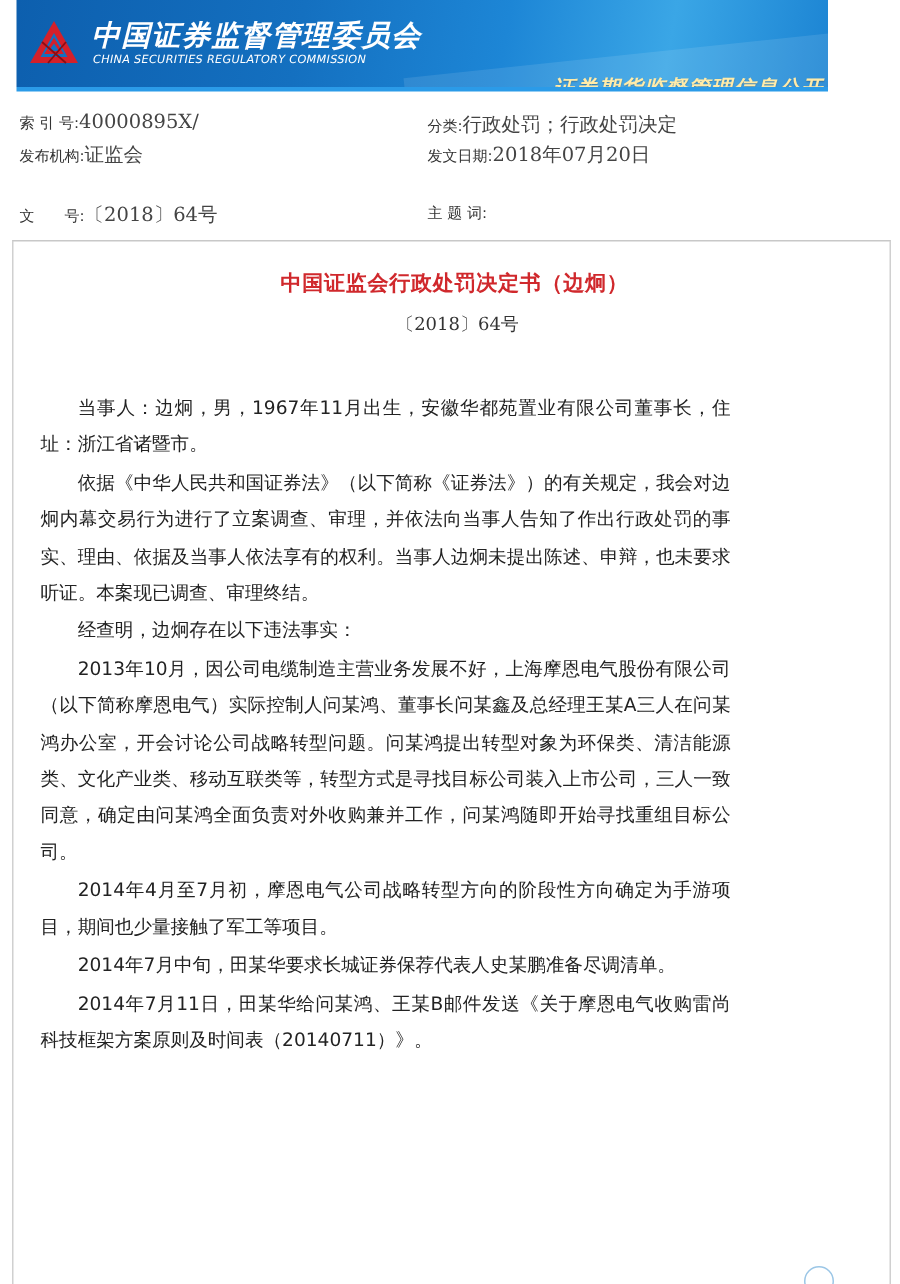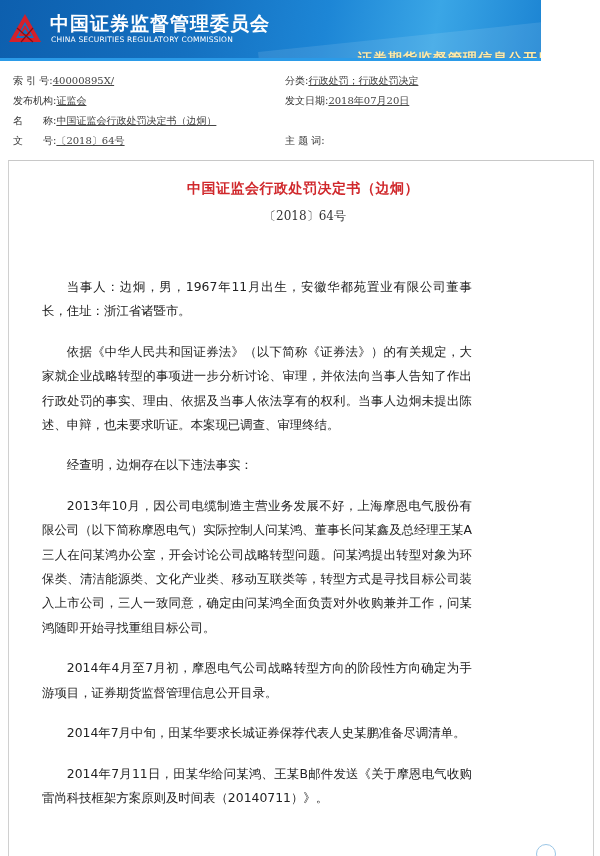--- a/index.html
+++ b/index.html
@@ -4,24 +4,25 @@
   <style>
     html, body { margin: 0; padding: 0; }
     body {
       width: 600px; height: 856px; overflow: hidden;
       background: #ffffff;
       font-family: "DejaVu Sans", "Liberation Sans", sans-serif;
       color: #222;
       position: relative;
     }
     .banner {
-      position: absolute; left: 0; top: 0; width: 541px; height: 58px;
+      position: absolute; left: 11px; top: 0; width: 541px; height: 58px;
       background: linear-gradient(100deg, #0d5fae 0%, #1470c0 35%, #1d86d6 60%, #3aa6e6 80%, #1c84d3 100%);
       border-bottom: 3px solid #2b9be8;
       overflow: hidden;
+      font-style: italic;
     }
     .banner::after {
       content: ""; position: absolute; left: 260px; top: 30px; width: 420px; height: 60px;
       background: rgba(255,255,255,0.10); transform: rotate(-6deg);
     }
     .logo {
       position: absolute; left: 8px; top: 12px; width: 34px; height: 34px;
     }
     .org-cn {
       position: absolute; left: 50px; top: 11px;
@@ -33,41 +34,41 @@
       font-size: 7.5px; color: #ffffff; letter-spacing: 0.2px; white-space: nowrap;
     }
     .catalog-title {
       position: absolute; left: 358px; top: 22px;
       font-size: 14px; font-weight: bold; color: #ffe9a0; letter-spacing: 1px;
       white-space: nowrap; text-shadow: 0 1px 1px rgba(0,0,0,0.3); margin-top: 28px;
     }
     .meta { position: absolute; left: 0; top: 62px; width: 600px; height: 100px; font-size: 10px; color: #333; }
     .meta .item { position: absolute; white-space: nowrap; }
     .meta .lbl { color: #333; text-align: center; }
-    .meta .val { color: #444; font-family: "DejaVu Serif", "Liberation Serif", serif; font-size: 10px; text-decoration: underline; }
+    .meta .val { color: #444; font-family: "DejaVu Serif", "Liberation Serif", serif; font-size: 13px; }
     .frame {
       position: absolute; left: 8px; top: 160px; width: 584px; height: 700px;
       border-left: 1px solid #d0d0d0; border-right: 1px solid #d0d0d0; border-top: 1px solid #c8c8c8;
     }
     .doc-title {
       position: absolute; left: 0; top: 180px; width: 600px; text-align: center;
       font-size: 14px; font-weight: bold; color: #d0282c; letter-spacing: 0.5px;
       padding-left: 6px; box-sizing: border-box;
     }
     .doc-number {
       position: absolute; left: 0; top: 208px; width: 600px; text-align: center;
       font-size: 12px; color: #333; font-family: "DejaVu Serif", "Liberation Serif", serif;
       padding-left: 10px; box-sizing: border-box;
     }
     .body-text {
       position: absolute; left: 26px; top: 259px; width: 462px;
       font-size: 12.4px; line-height: 24.4px; color: #222;
       text-align: justify; text-justify: inter-character;
     }
-    .body-text p { margin: 16px; text-indent: 2em; }
+    .body-text p { margin: 1px; text-indent: 2em; }
     .scroll-circle {
       position: absolute; left: 536px; top: 844px; width: 18px; height: 18px;
       border: 1px solid #9bc6e6; border-radius: 50%;
     }
   </style>
 </head>
 <body>
 
 <div class="banner">
   <svg class="logo" viewBox="0 0 34 34">
@@ -89,39 +90,36 @@
   </div>
   <div class="item" style="left:285px; top:12px;">
     <span class="lbl">分类:</span><span class="val">行政处罚；行政处罚决定</span>
   </div>
   <div class="item" style="left:13px; top:32px;">
     <span class="lbl">发布机构:</span><span class="val">证监会</span>
   </div>
   <div class="item" style="left:285px; top:32px;">
     <span class="lbl">发文日期:</span><span class="val">2018年07月20日</span>
   </div>
-  <div class="item" style="left:13px; top:52px;">
-    <span class="lbl">名　　称:</span><span class="val">中国证监会行政处罚决定书（边炯）</span>
-  </div>
   <div class="item" style="left:13px; top:72px;">
     <span class="lbl">文　　号:</span><span class="val">〔2018〕64号</span>
   </div>
   <div class="item" style="left:285px; top:72px;">
     <span class="lbl">主 题 词:</span><span class="val"></span>
   </div>
 </div>
 
 <div class="frame"></div>
 
 <div class="doc-title">中国证监会行政处罚决定书（边炯）</div>
 <div class="doc-number">〔2018〕64号</div>
 
 <div class="body-text">
   <p>当事人：边炯，男，1967年11月出生，安徽华都苑置业有限公司董事长，住址：浙江省诸暨市。</p>
-  <p>依据《中华人民共和国证券法》（以下简称《证券法》）的有关规定，大家就企业战略转型的事项进一步分析讨论、审理，并依法向当事人告知了作出行政处罚的事实、理由、依据及当事人依法享有的权利。当事人边炯未提出陈述、申辩，也未要求听证。本案现已调查、审理终结。</p>
+  <p>依据《中华人民共和国证券法》（以下简称《证券法》）的有关规定，我会对边炯内幕交易行为进行了立案调查、审理，并依法向当事人告知了作出行政处罚的事实、理由、依据及当事人依法享有的权利。当事人边炯未提出陈述、申辩，也未要求听证。本案现已调查、审理终结。</p>
   <p>经查明，边炯存在以下违法事实：</p>
   <p>2013年10月，因公司电缆制造主营业务发展不好，上海摩恩电气股份有限公司（以下简称摩恩电气）实际控制人问某鸿、董事长问某鑫及总经理王某A三人在问某鸿办公室，开会讨论公司战略转型问题。问某鸿提出转型对象为环保类、清洁能源类、文化产业类、移动互联类等，转型方式是寻找目标公司装入上市公司，三人一致同意，确定由问某鸿全面负责对外收购兼并工作，问某鸿随即开始寻找重组目标公司。</p>
-  <p>2014年4月至7月初，摩恩电气公司战略转型方向的阶段性方向确定为手游项目，证券期货监督管理信息公开目录。</p>
+  <p>2014年4月至7月初，摩恩电气公司战略转型方向的阶段性方向确定为手游项目，期间也少量接触了军工等项目。</p>
   <p>2014年7月中旬，田某华要求长城证券保荐代表人史某鹏准备尽调清单。</p>
   <p>2014年7月11日，田某华给问某鸿、王某B邮件发送《关于摩恩电气收购雷尚科技框架方案原则及时间表（20140711）》。</p>
 </div>
 
 <div class="scroll-circle"></div>
 
 </body></html>

